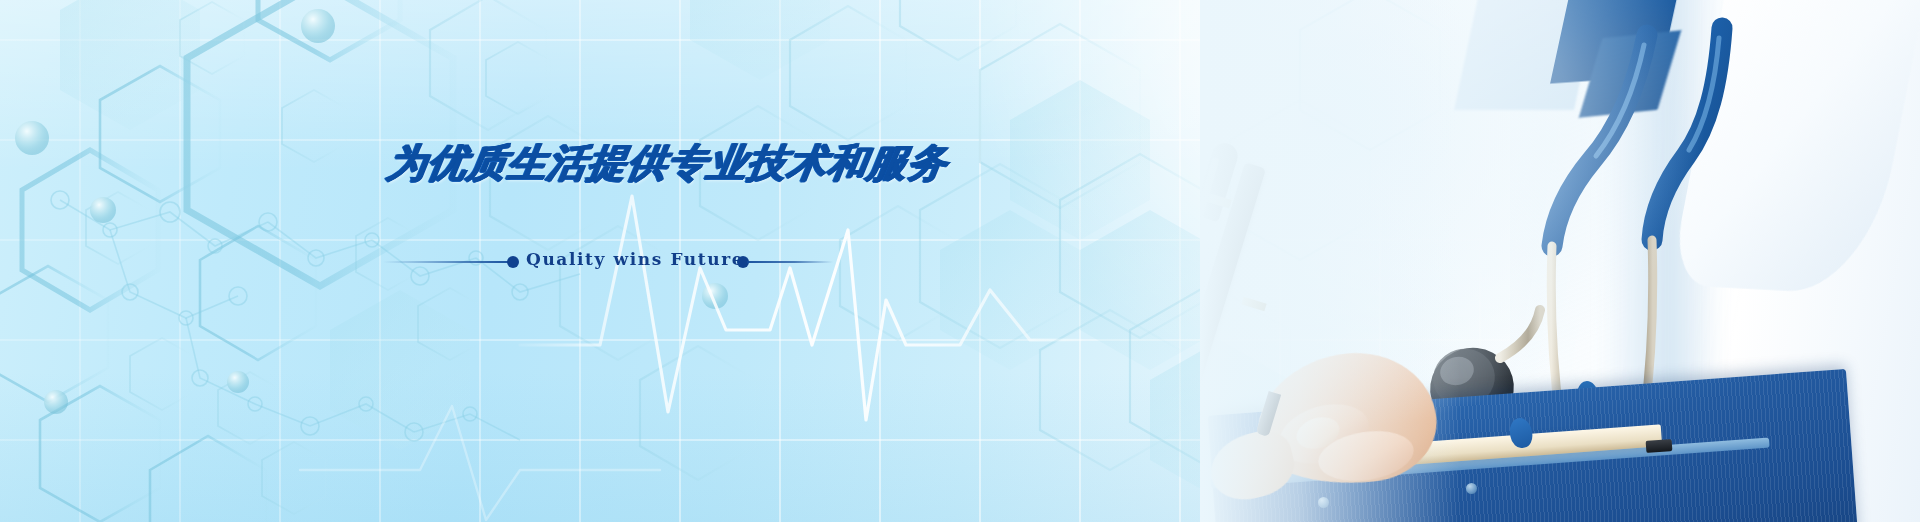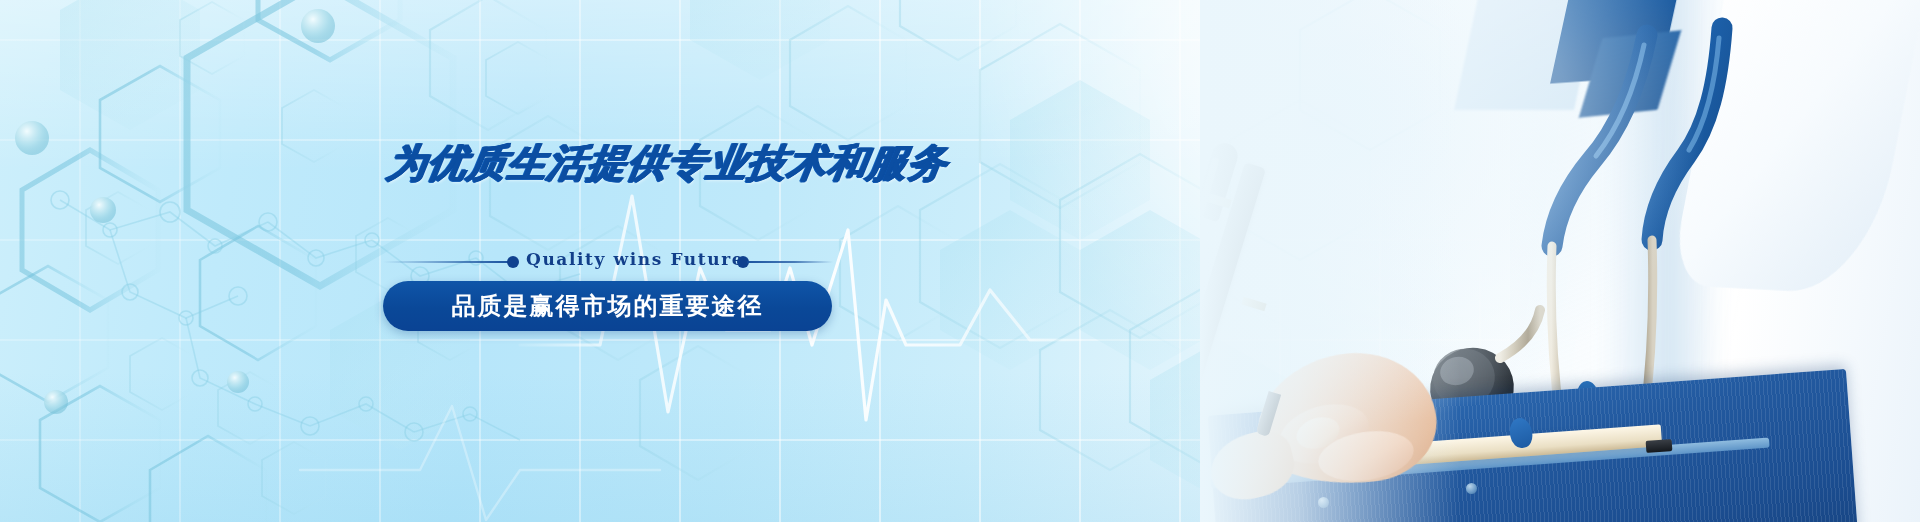--- a/index.html
+++ b/index.html
@@ -534,19 +534,16 @@
     <div class="headline">为优质生活提供专业技术和服务</div>
 
     <div class="divider">
       <div class="dline left"></div>
       <div class="dot d1"></div>
       <div class="eng">Quality wins Future</div>
       <div class="dot d2"></div>
       <div class="dline right"></div>
     </div>
 
-    <div class="pill">
-      <span>品质是赢得市场的重要途径</span>
-    </div>
 
   </div>
 
 </div>
 
 </body></html>

